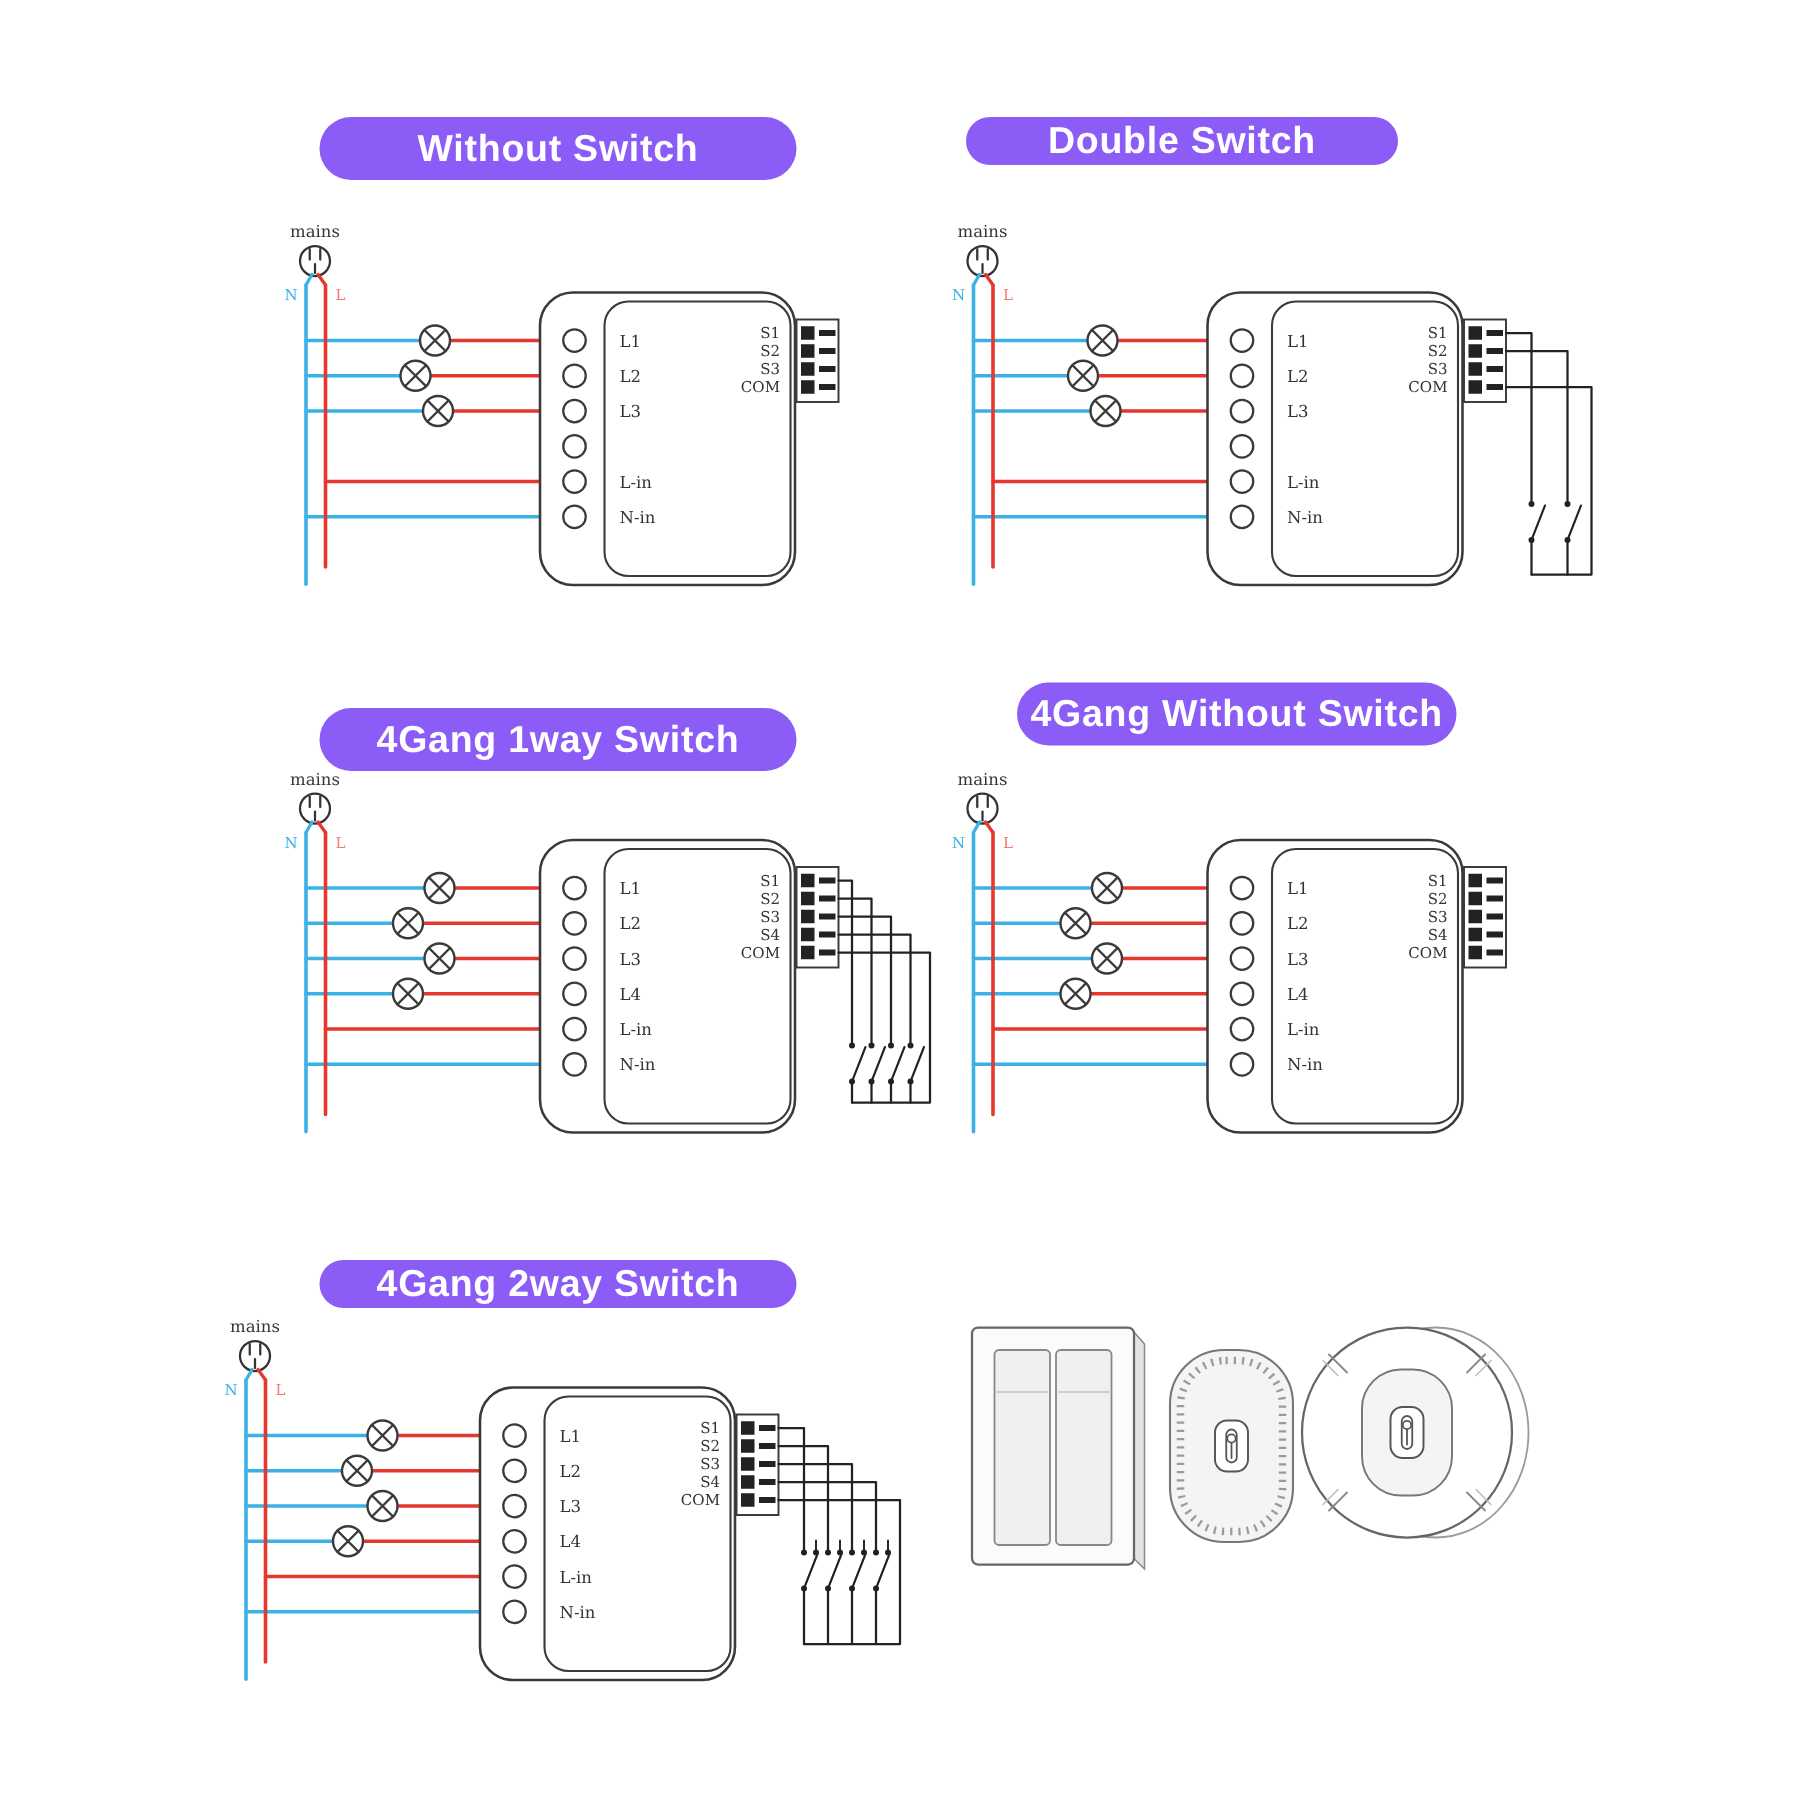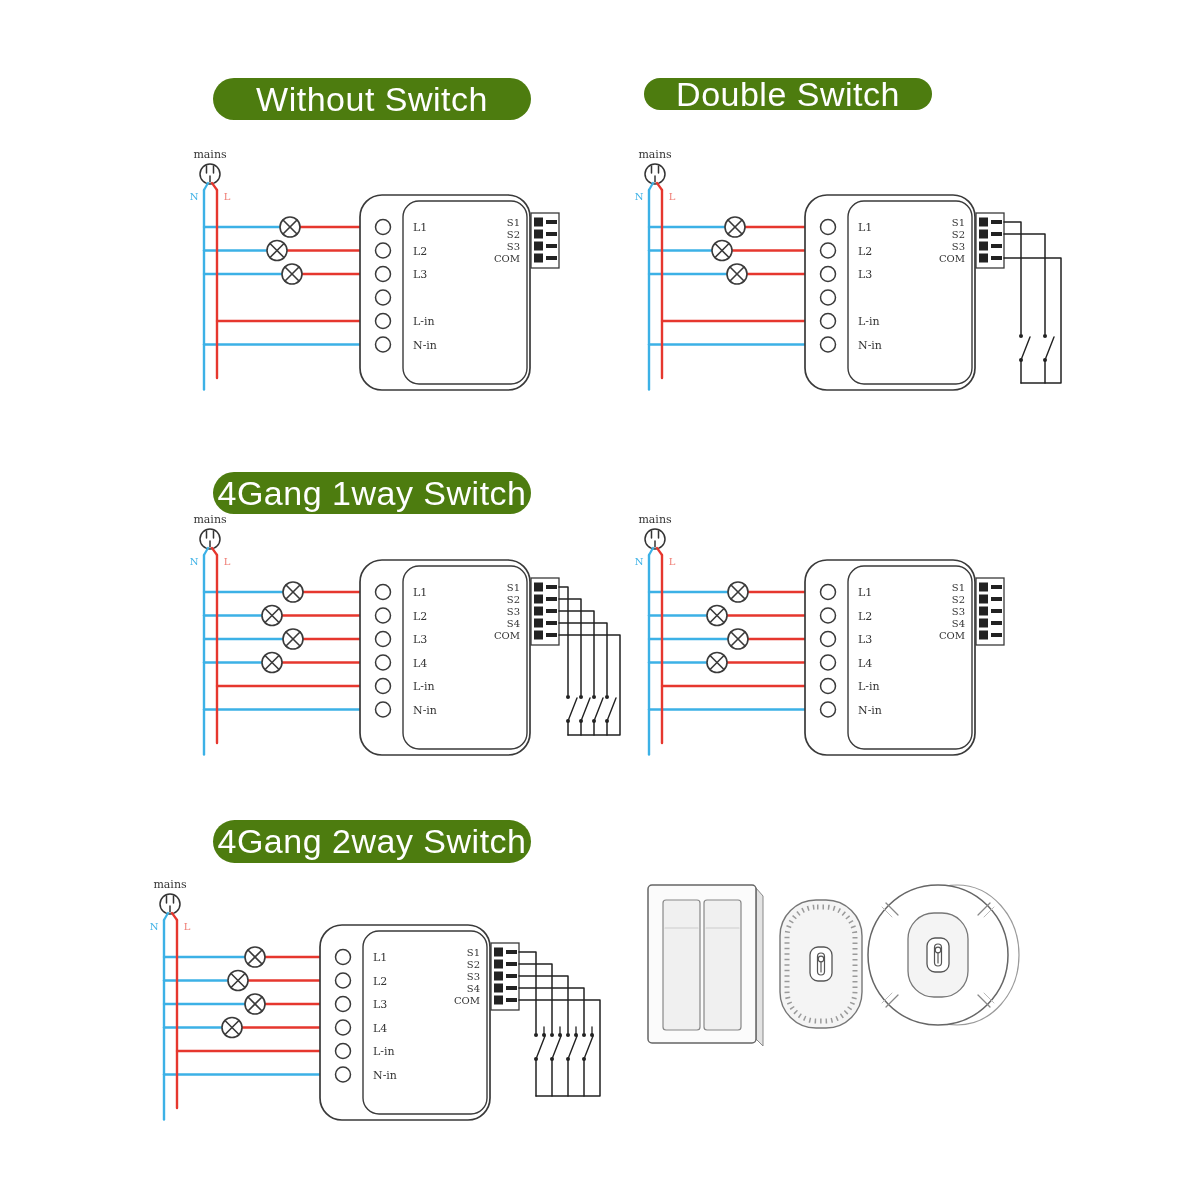--- a/index.html
+++ b/index.html
@@ -1,31 +1,32 @@
 <!DOCTYPE html>
 <html><head>
 <meta charset="utf-8">
 <style>
   html,body{margin:0;padding:0;background:#fff;}
   .canvas{position:relative;width:1200px;height:1200px;background:#ffffff;overflow:hidden;
           font-family:"Liberation Sans",sans-serif;}
-  .pill{position:absolute;background:#4d7c0f;color:#fff;border-radius:22px;
+  .pill{position:absolute;background:#8b5cf6;color:#fff;border-radius:22px;
         display:flex;align-items:center;justify-content:center;
-        font-size:34px;font-weight:400;letter-spacing:.5px;}
+        font-size:25px;font-weight:700;letter-spacing:.5px;}
   svg{position:absolute;left:0;top:0;}
 </style>
 </head>
 <body>
 
 <div class="canvas">
 
   <div class="pill" style="left:213px;top:78px;width:318px;height:42px;">Without Switch</div>
   <div class="pill" style="left:644px;top:78px;width:288px;height:32px;">Double Switch</div>
   <div class="pill" style="left:213px;top:455px;width:318px;height:42px;margin-top:17px;">4Gang 1way Switch</div>
-  <div class="pill" style="left:213px;top:820px;width:318px;height:43px;">4Gang 2way Switch</div>
+  <div class="pill" style="left:678px;top:455px;width:293px;height:42px;">4Gang Without Switch</div>
+  <div class="pill" style="left:213px;top:840px;width:318px;height:32px;">4Gang 2way Switch</div>
 
   <svg id="diagram-canvas" width="1200" height="1200" viewBox="0 0 1200 1200">
       <g>
         <g>
           <text x="210" y="158" fill="#333333" font-size="11" font-family="&quot;DejaVu Serif&quot;,serif" text-anchor="middle">mains</text>
           <circle cx="210" cy="174" r="10" fill="#fff" stroke="#333333" stroke-width="1.5"></circle>
           <line x1="206.5" y1="166" x2="206.5" y2="173" stroke="#333333" stroke-width="1.5" stroke-linecap="round"></line>
           <line x1="213.5" y1="166" x2="213.5" y2="173" stroke="#333333" stroke-width="1.5" stroke-linecap="round"></line>
           <line x1="210" y1="176" x2="210" y2="182" stroke="#333333" stroke-width="1.5" stroke-linecap="round"></line>
         </g>

